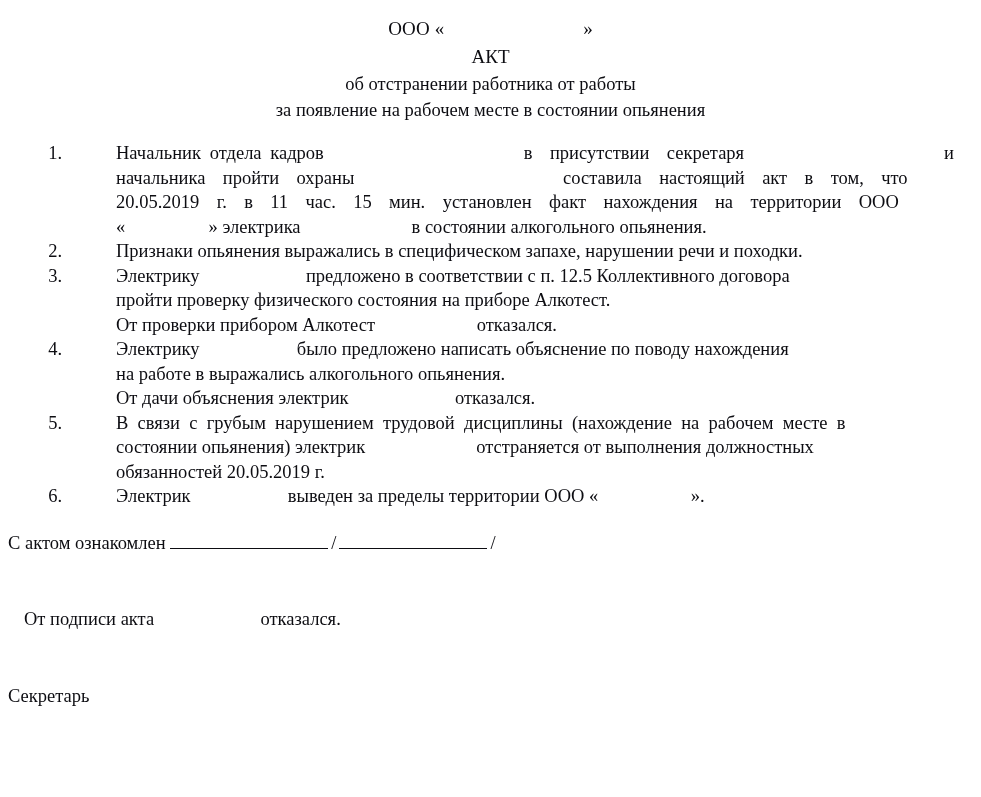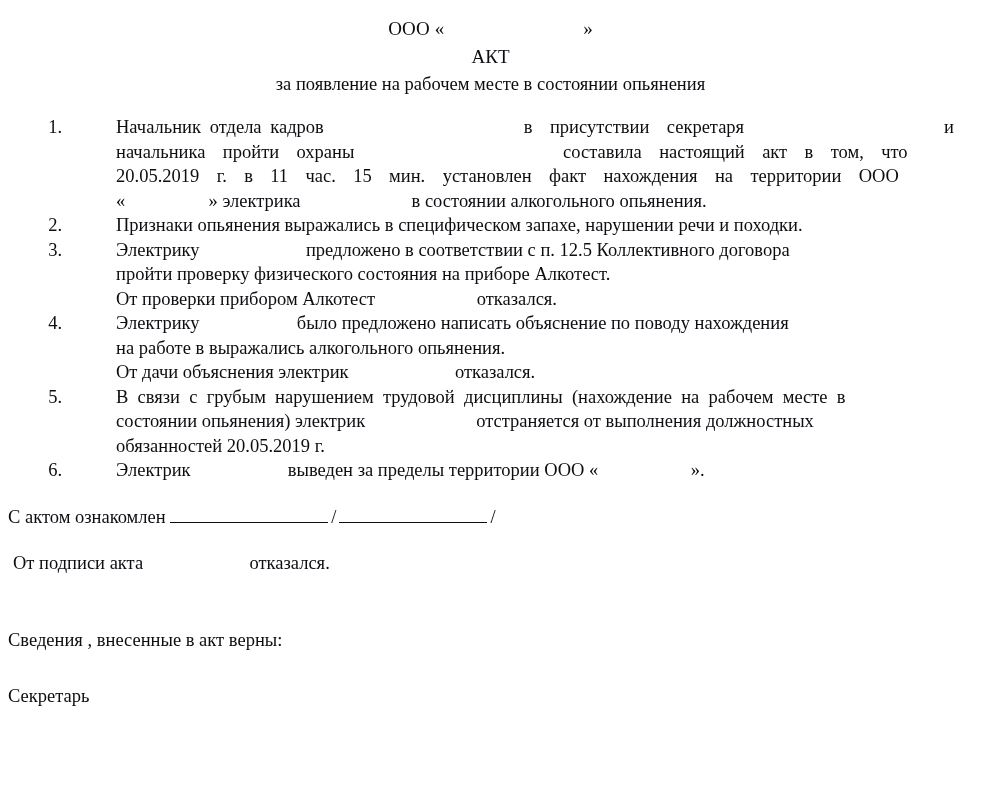--- a/index.html
+++ b/index.html
@@ -88,22 +88,22 @@
     display: inline-block;
     border-bottom: 1.4px solid #0d0d12;
     height: 15px;
     vertical-align: baseline;
   }
   .blank-long { width: 158px; }
   .blank-short { width: 148px; }
   .slash { padding: 0 3px; }
 
   .refusal-line {
-    margin-top: 22px;
-    padding-left: 13px;
+    margin-top: 52px;
+    padding-left: 24px;
     font-size: 18.5px;
     line-height: 24.5px;
     white-space: pre;
   }
   .signers {
     margin-top: 52px;
     padding-left: 8px;
   }
   .signer {
     font-size: 18.5px;
@@ -114,20 +114,21 @@
   .signer:last-child { margin-bottom: 0; }
 </style>
 </head>
 <body>
 
 <div class="page">
 
   <div class="doc-header">
     <div class="org-line">ООО «                            »</div>
     <div class="doc-title">АКТ</div>
+    <div class="doc-subtitle">об отстранении работника от работы</div>
     <div class="doc-subtitle">за появление на рабочем месте в состоянии опьянения</div>
   </div>
 
   <div class="body-list">
 
     <div class="clause">
       <span class="clause-num">1.</span>
       <div class="line wide">Начальник отдела кадров                       в  присутствии  секретаря                       и</div>
       <div class="line wide">начальника  пройти  охраны                        составила  настоящий  акт  в  том,  что</div>
       <div class="line wide">20.05.2019  г.  в  11  час.  15  мин.  установлен  факт  нахождения  на  территории  ООО</div>
@@ -167,18 +168,17 @@
 
   </div>
 
   <div class="ack-block">
     <div class="ack-line"><span>С актом ознакомлен </span><span class="blank blank-long"></span><span class="slash">/</span><span class="blank blank-short"></span><span class="slash">/</span></div>
   </div>
 
   <div class="refusal-line">От подписи акта                       отказался.</div>
 
   <div class="signers">
-    <div class="signer">Сведения , внесенные в акт верны:</div>
     <div class="signer">Секретарь</div>
 
   </div>
 
 </div>
 
 </body></html>

